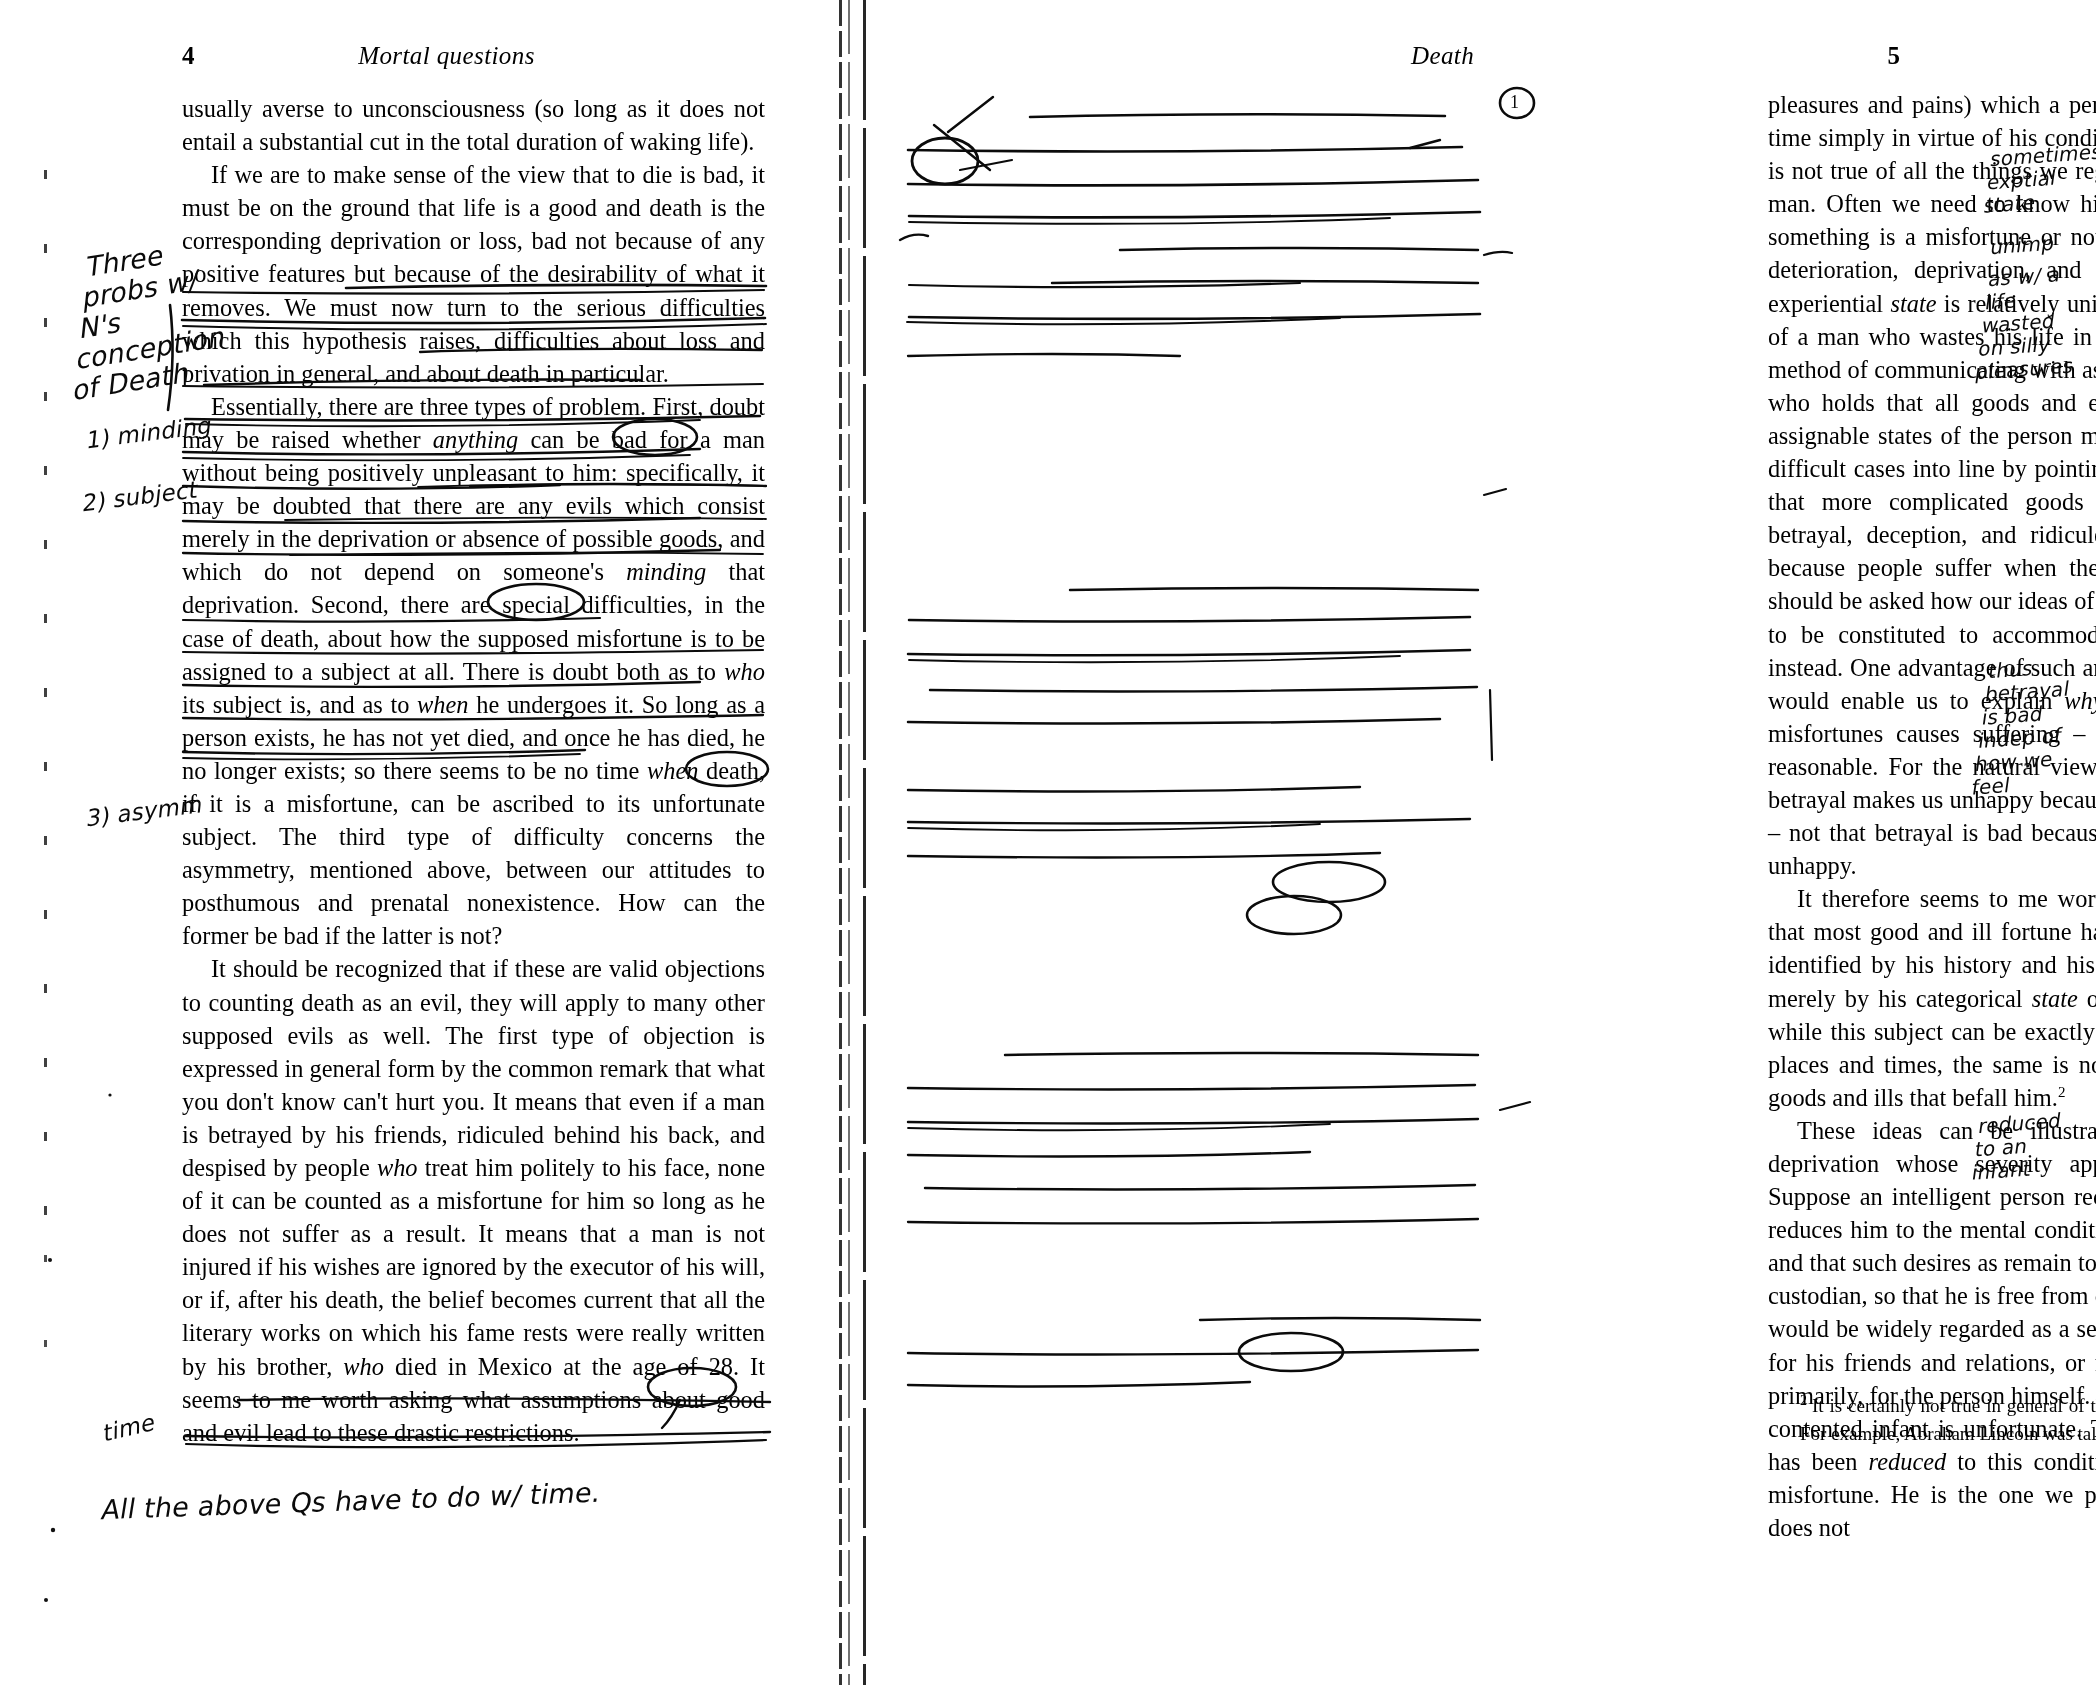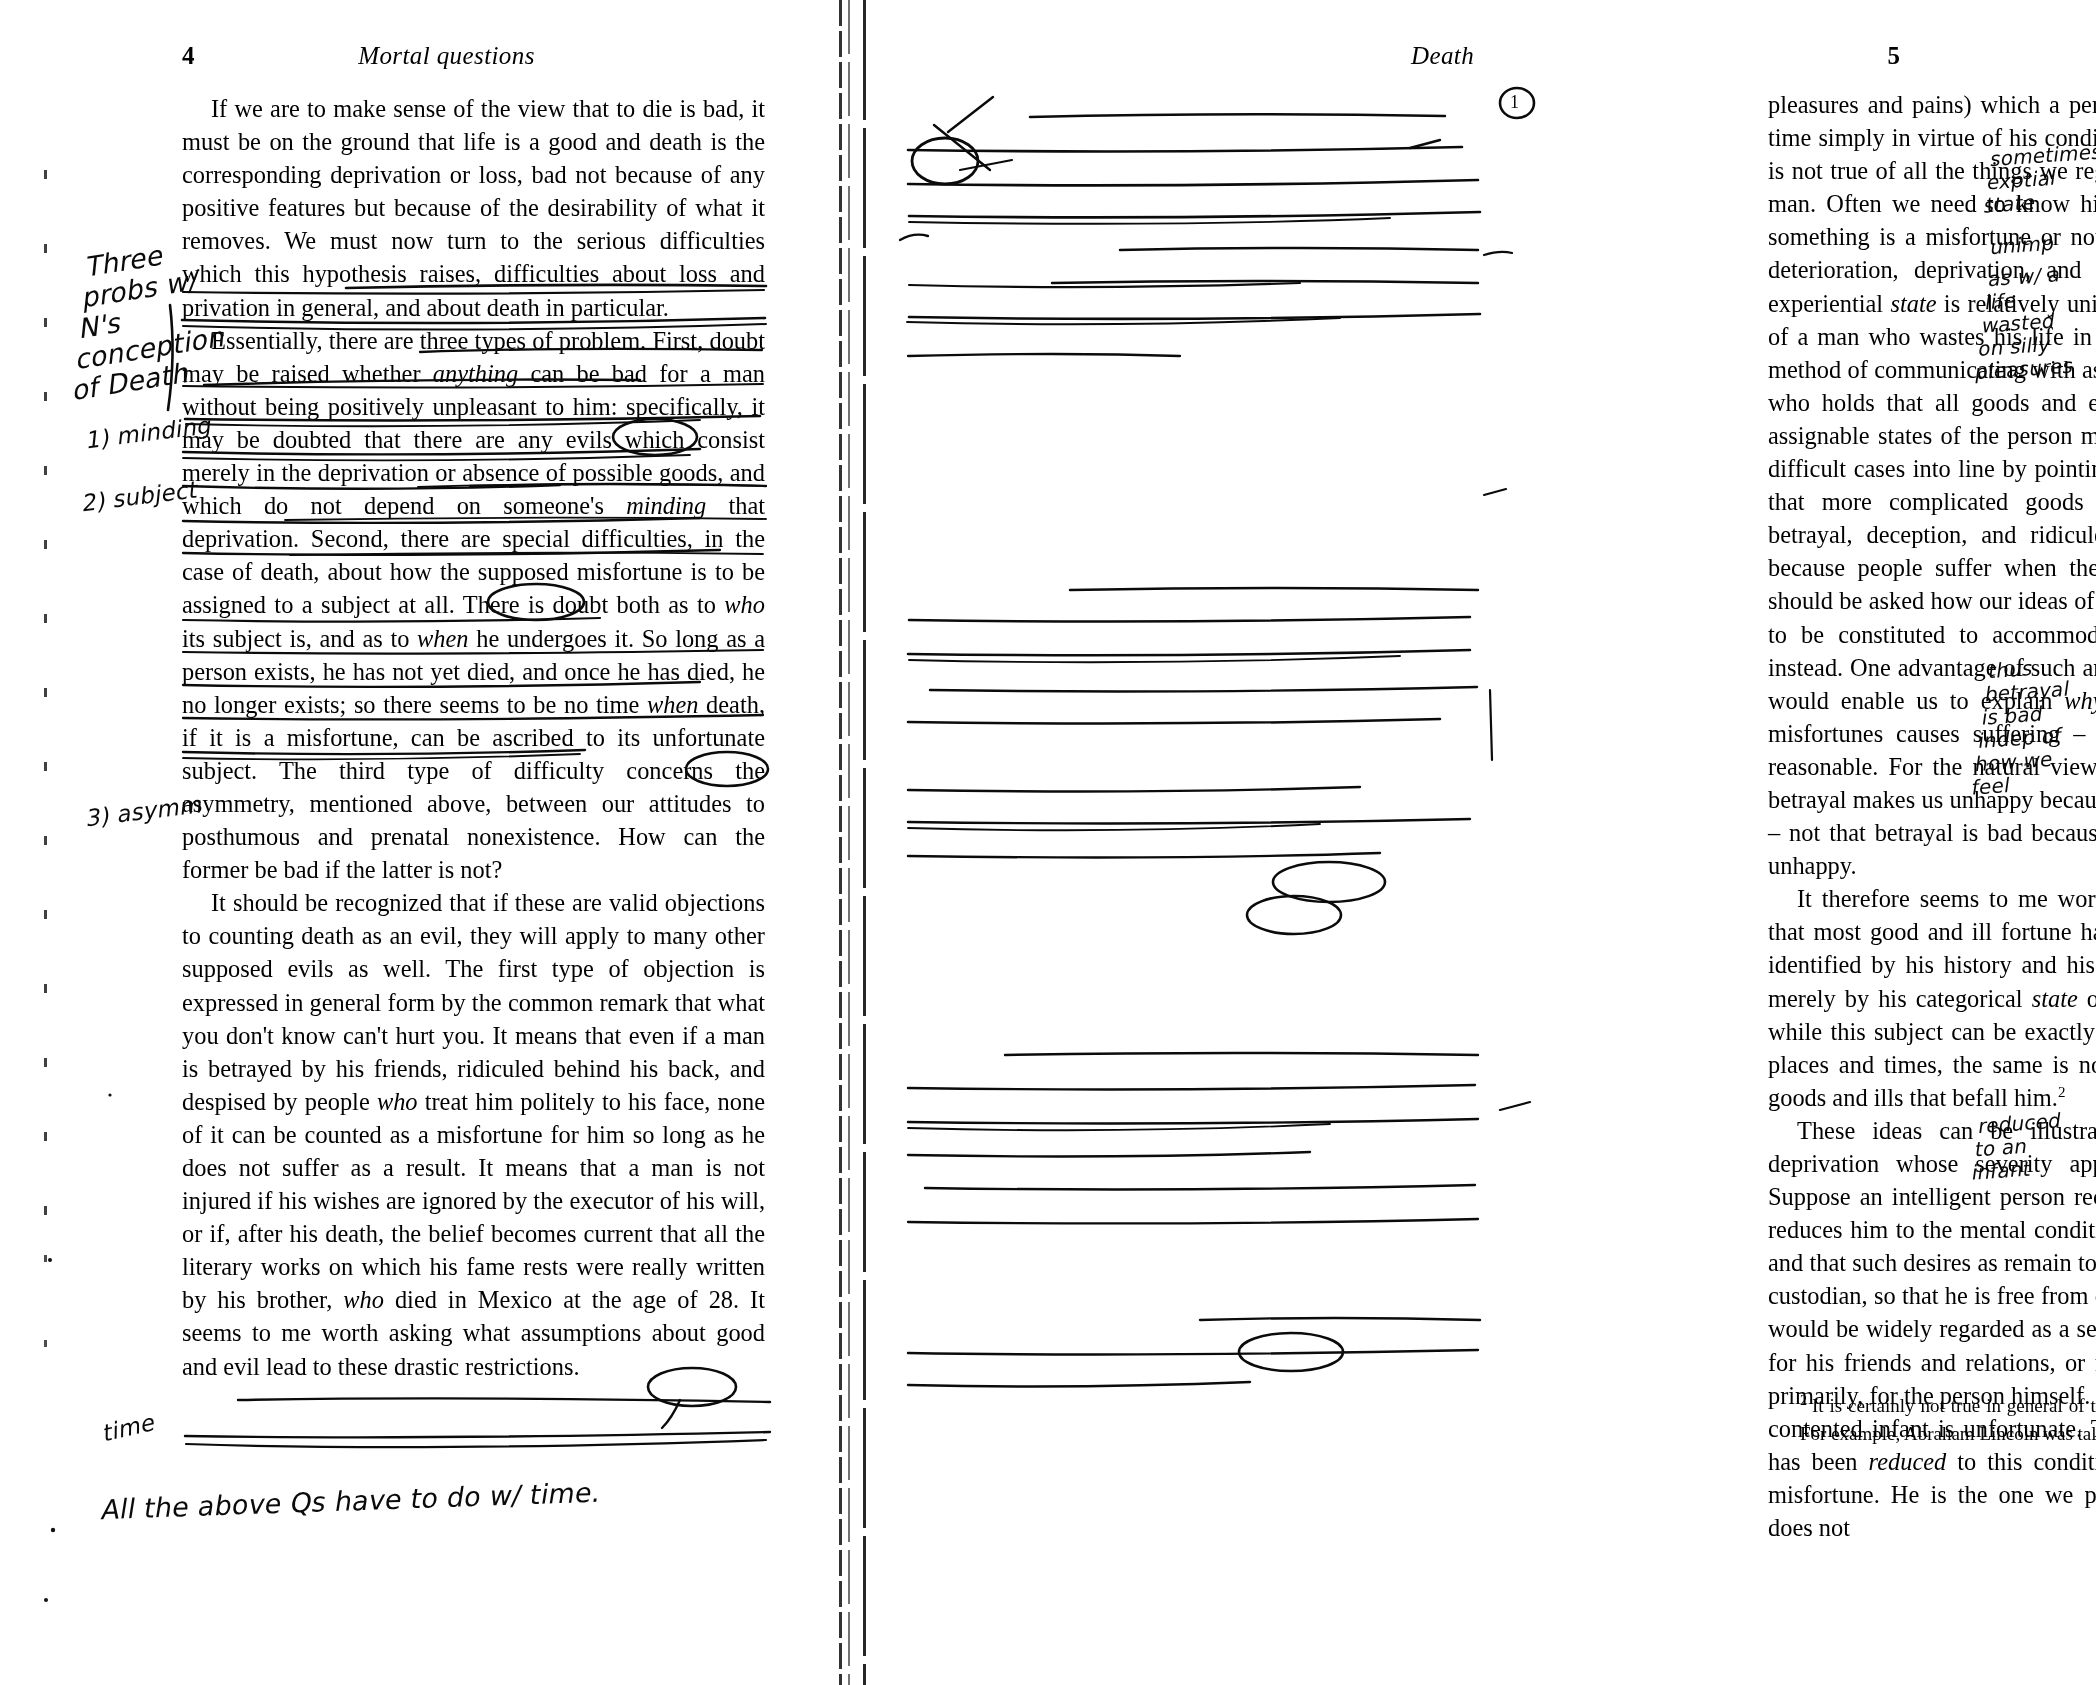--- a/index.html
+++ b/index.html
@@ -148,20 +148,21 @@
 
   <div class="page" id="page-left">
 
     <div class="edge-line left-margin-ticks"></div>
     <div class="edge-line left-margin-ticks2"></div>
 
     <div class="folio" id="lh-folio">4</div>
     <div class="runhead" id="lh-title">Mortal questions</div>
 
     <div class="col" id="left-col">
+      <p class="noindent">usually averse to unconsciousness (so long as it does not entail a substantial cut in the total duration of waking life).</p>
       <p>If we are to make sense of the view that to die is bad, it must be on the ground that life is a good and death is the corresponding deprivation or loss, bad not because of any positive features but because of the desirability of what it removes. We must now turn to the serious difficulties which this hypothesis raises, difficulties about loss and privation in general, and about death in particular.</p>
       <p>Essentially, there are three types of problem. First, doubt may be raised whether <span class="it">anything</span> can be bad for a man without being positively unpleasant to him: specifically, it may be doubted that there are any evils which consist merely in the deprivation or absence of possible goods, and which do not depend on someone's <span class="it">minding</span> that deprivation. Second, there are special difficulties, in the case of death, about how the supposed misfortune is to be assigned to a subject at all. There is doubt both as to <span class="it">who</span> its subject is, and as to <span class="it">when</span> he undergoes it. So long as a person exists, he has not yet died, and once he has died, he no longer exists; so there seems to be no time <span class="it">when</span> death, if it is a misfortune, can be ascribed to its unfortunate subject. The third type of difficulty concerns the asymmetry, mentioned above, between our attitudes to posthumous and prenatal nonexistence. How can the former be bad if the latter is not?</p>
       <p>It should be recognized that if these are valid objections to counting death as an evil, they will apply to many other supposed evils as well. The first type of objection is expressed in general form by the common remark that what you don't know can't hurt you. It means that even if a man is betrayed by his friends, ridiculed behind his back, and despised by people <span class="it">who</span> treat him politely to his face, none of it can be counted as a misfortune for him so long as he does not suffer as a result. It means that a man is not injured if his wishes are ignored by the executor of his will, or if, after his death, the belief becomes current that all the literary works on which his fame rests were really written by his brother, <span class="it">who</span> died in Mexico at the age of 28. It seems to me worth asking what assumptions about good and evil lead to these drastic restrictions.</p>
     </div>
   </div>
 
   <div id="gutter">
     <div class="edge-line gutter-edge-a"></div>
     <div class="edge-line gutter-edge-b"></div>
   </div>

